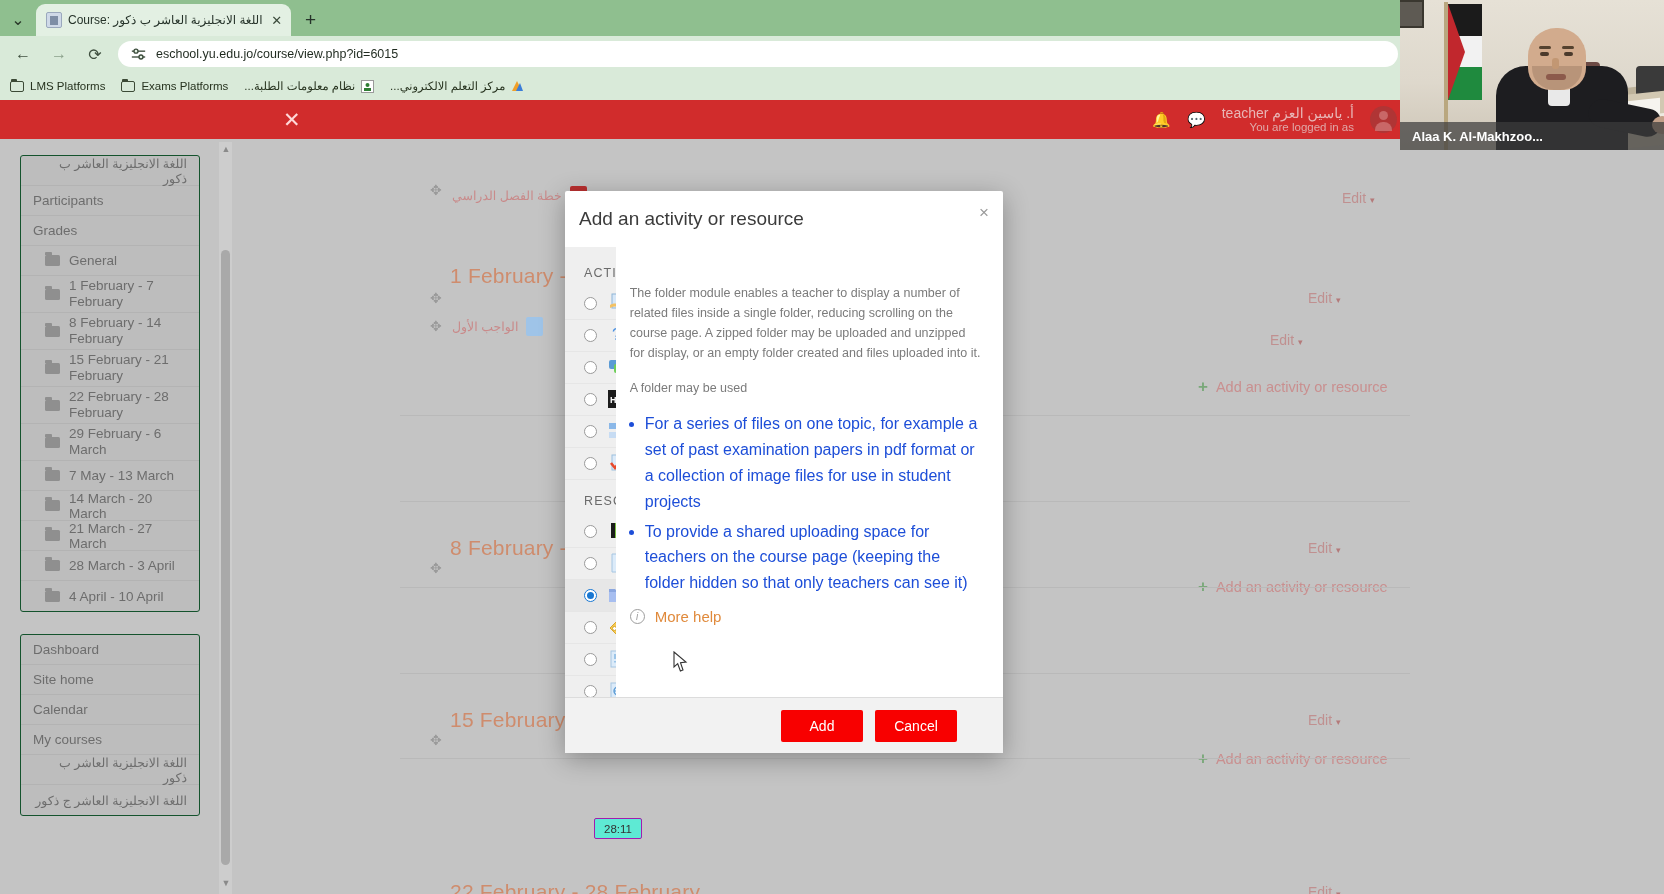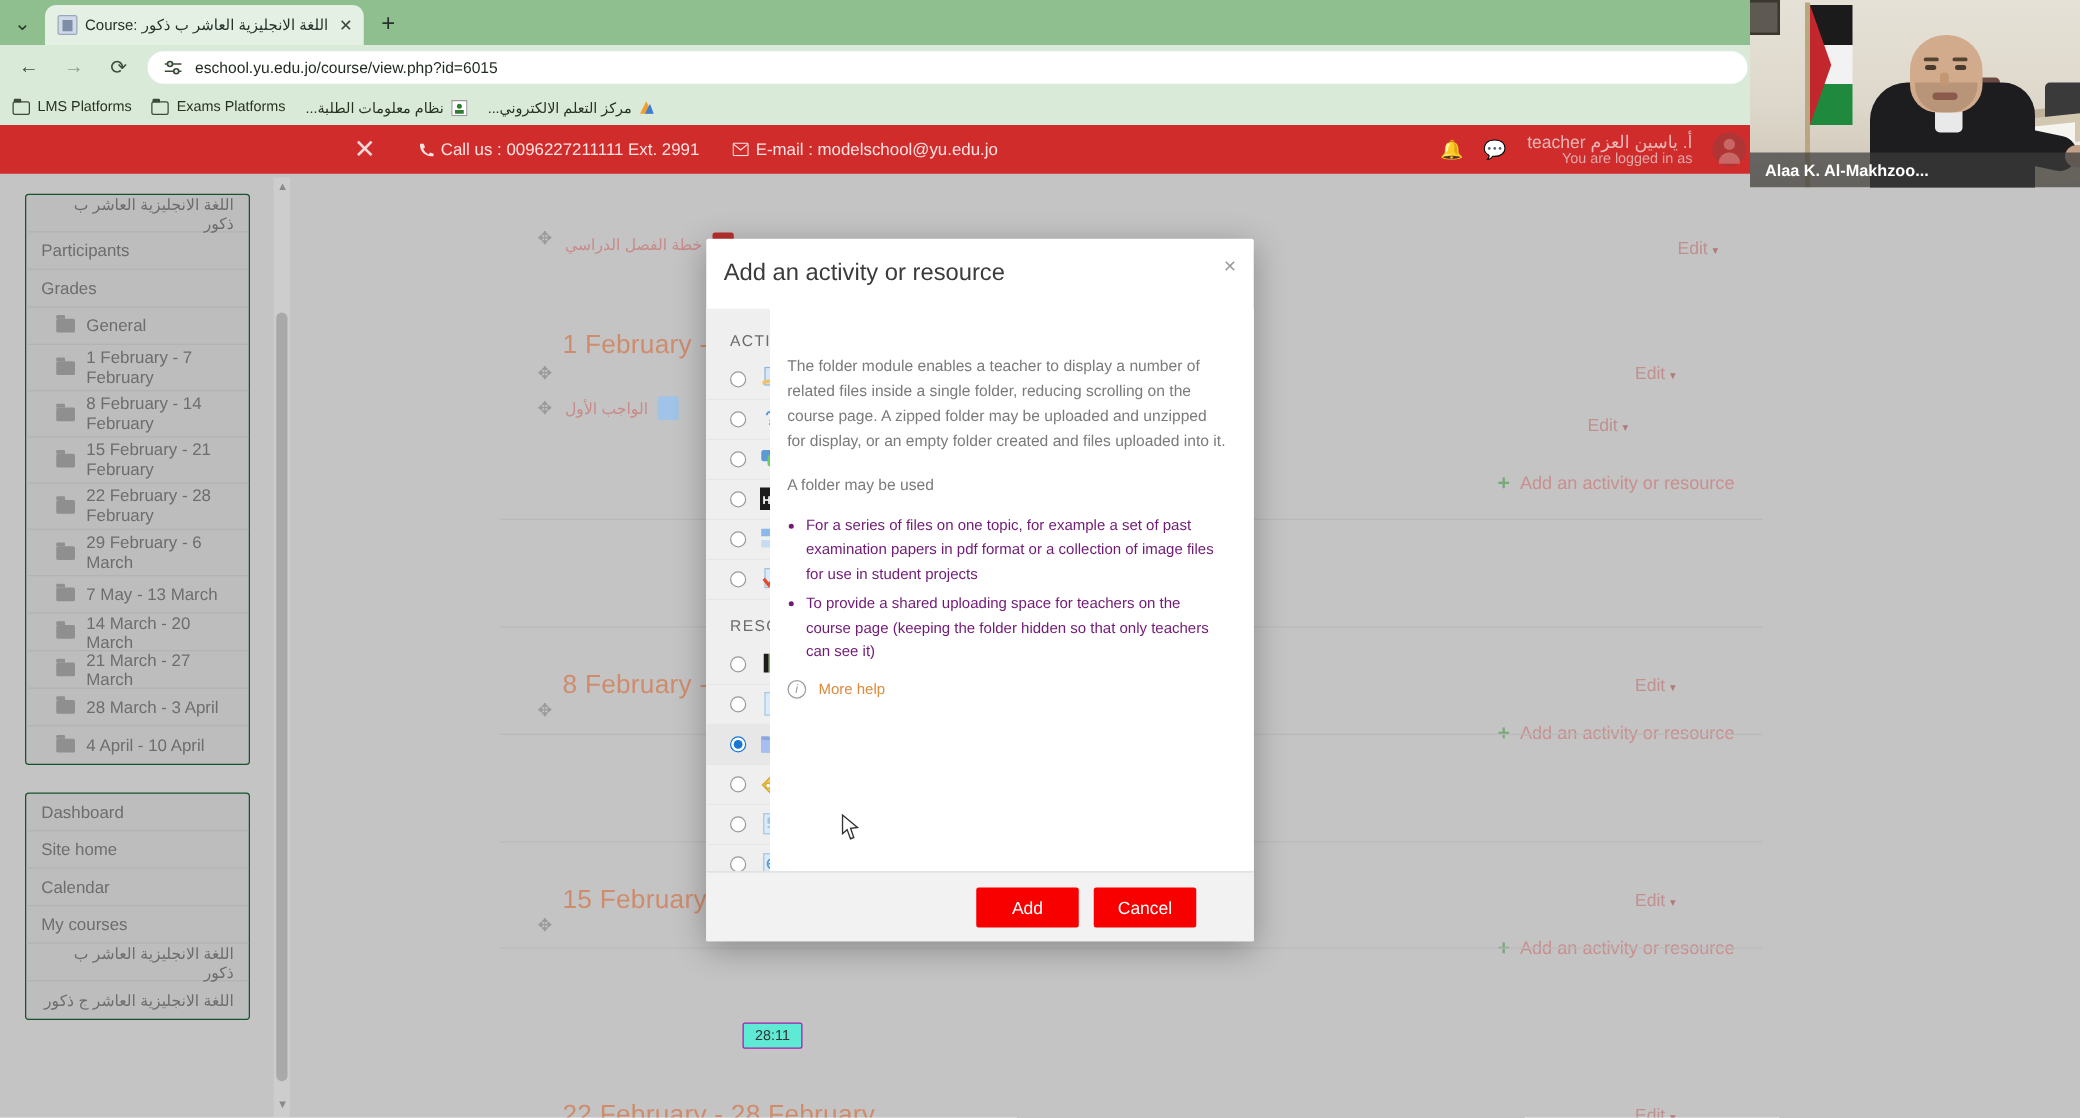--- a/index.html
+++ b/index.html
@@ -95,24 +95,24 @@
   .grp-head { font-size:12.5px; color:#6b6b6b; letter-spacing:1.1px; padding:6px 0 8px 19px; }
   .opt { height:32px; display:flex; align-items:center; gap:11px; padding:0 10px 0 19px; border-bottom:1px solid #e6e6e6; }
   .opt.two { height:32px; }
   .opt.hl { background:#e7e7e7; }
   .radio { width:13px; height:13px; border:1.6px solid #9a9a9a; border-radius:50%; flex:0 0 auto; background:#fff; }
   .radio.on { border-color:#1877d2; background:#fff; position:relative; }
   .radio.on::after { content:""; position:absolute; left:2px; top:2px; width:7px; height:7px; border-radius:50%; background:#1877d2; }
   .opt-ico { width:20px; height:20px; flex:0 0 auto; }
   .desc p { font-size:12.5px; color:#7b7b7b; line-height:1.62; margin-bottom:13px;margin-top:14px; }
   .desc ul { margin:0 0 12px 15px; }
-  .desc li { font-size:12px; color:#701a75; line-height:1.62; margin-bottom:4px; }
+  .desc li { font-size:16px; color:#1d4ed8; line-height:1.62; margin-bottom:4px; }
   .morehelp { display:flex; align-items:center; gap:10px; margin-top:4px; }
   .mh-ico { width:15px; height:15px; border:1.4px solid #9d9d9d; border-radius:50%; color:#9d9d9d; font-size:10px; display:flex; align-items:center; justify-content:center; font-style:italic;}
-  .mh-txt { font-size:12px; color:#e08a3c; }
+  .mh-txt { font-size:15px; color:#e08a3c; }
   .modal-foot { height:57px; background:#f2f2f2; border-top:1px solid #dcdcdc; display:flex; align-items:center; justify-content:flex-end; gap:12px; padding-right:46px; }
   .btn { background:#f80000; color:#fff; font-size:14px; border:none; border-radius:2px; padding:0 10px; height:32px; min-width:82px; cursor:pointer; }
 
   
   .video { position:absolute; right:0; top:0; width:264px; height:150px; overflow:hidden; background:#cfcabf; }
   .v-wall { position:absolute; inset:0; background:linear-gradient(180deg,#e6e1d6 0%,#ded8cc 55%,#cdc5b6 100%); }
   .v-pic { position:absolute; left:-14px; top:0; width:38px; height:28px; background:#5e5a53; border:2px solid #3a372f; }
   .v-pole { position:absolute; left:44px; top:2px; width:4px; height:148px; background:#b9a77f; }
   .v-flag { position:absolute; left:48px; top:4px; width:34px; height:96px; background:linear-gradient(180deg,#1b1b1b 0%,#1b1b1b 33%,#f2f2f2 33%,#f2f2f2 66%,#1f8a3e 66%,#1f8a3e 100%); }
   .v-flag::after{content:"";position:absolute;left:0;top:0;width:0;height:0;border-top:48px solid transparent;border-bottom:48px solid transparent;border-left:17px solid #c1272d;}
@@ -196,32 +196,20 @@
       </svg>
       <span>مركز التعلم الالكتروني...</span>
     </div>
   </div>
 </div>
 
 <div class="page">
 
   <div class="redbar">
     <span class="rb-x">✕</span>
-    <span class="rb-contact">
-      <svg width="12" height="12" viewBox="0 0 12 12">
-        <path d="M2 1h2l1 3-1.5 1a8 8 0 004.5 4.5L9 8l3 1v2H10C5 11 1 7 1 2V1z" fill="#ffe2e2"></path>
-      </svg>
-      <span>Call us : 0096227211111 Ext. 2991</span>
-      <span class="rb-sep"></span>
-      <svg width="13" height="11" viewBox="0 0 13 11">
-        <rect x="0.5" y="0.5" width="12" height="10" rx="1" fill="none" stroke="#ffe2e2"></rect>
-        <path d="M1 1.5l5.5 4.5L12 1.5" fill="none" stroke="#ffe2e2"></path>
-      </svg>
-      <span>E-mail : modelschool@yu.edu.jo</span>
-    </span>
     <span class="rb-right">
       <span class="rb-ico">🔔</span>
       <span class="rb-ico">💬</span>
       <span class="rb-user">
         <span class="rb-user-name">teacher أ. ياسين العزم</span>
         <span class="rb-user-sub">You are logged in as</span>
       </span>
       <span class="rb-avatar"></span>
       <span class="rb-caret">▾</span>
     </span>

